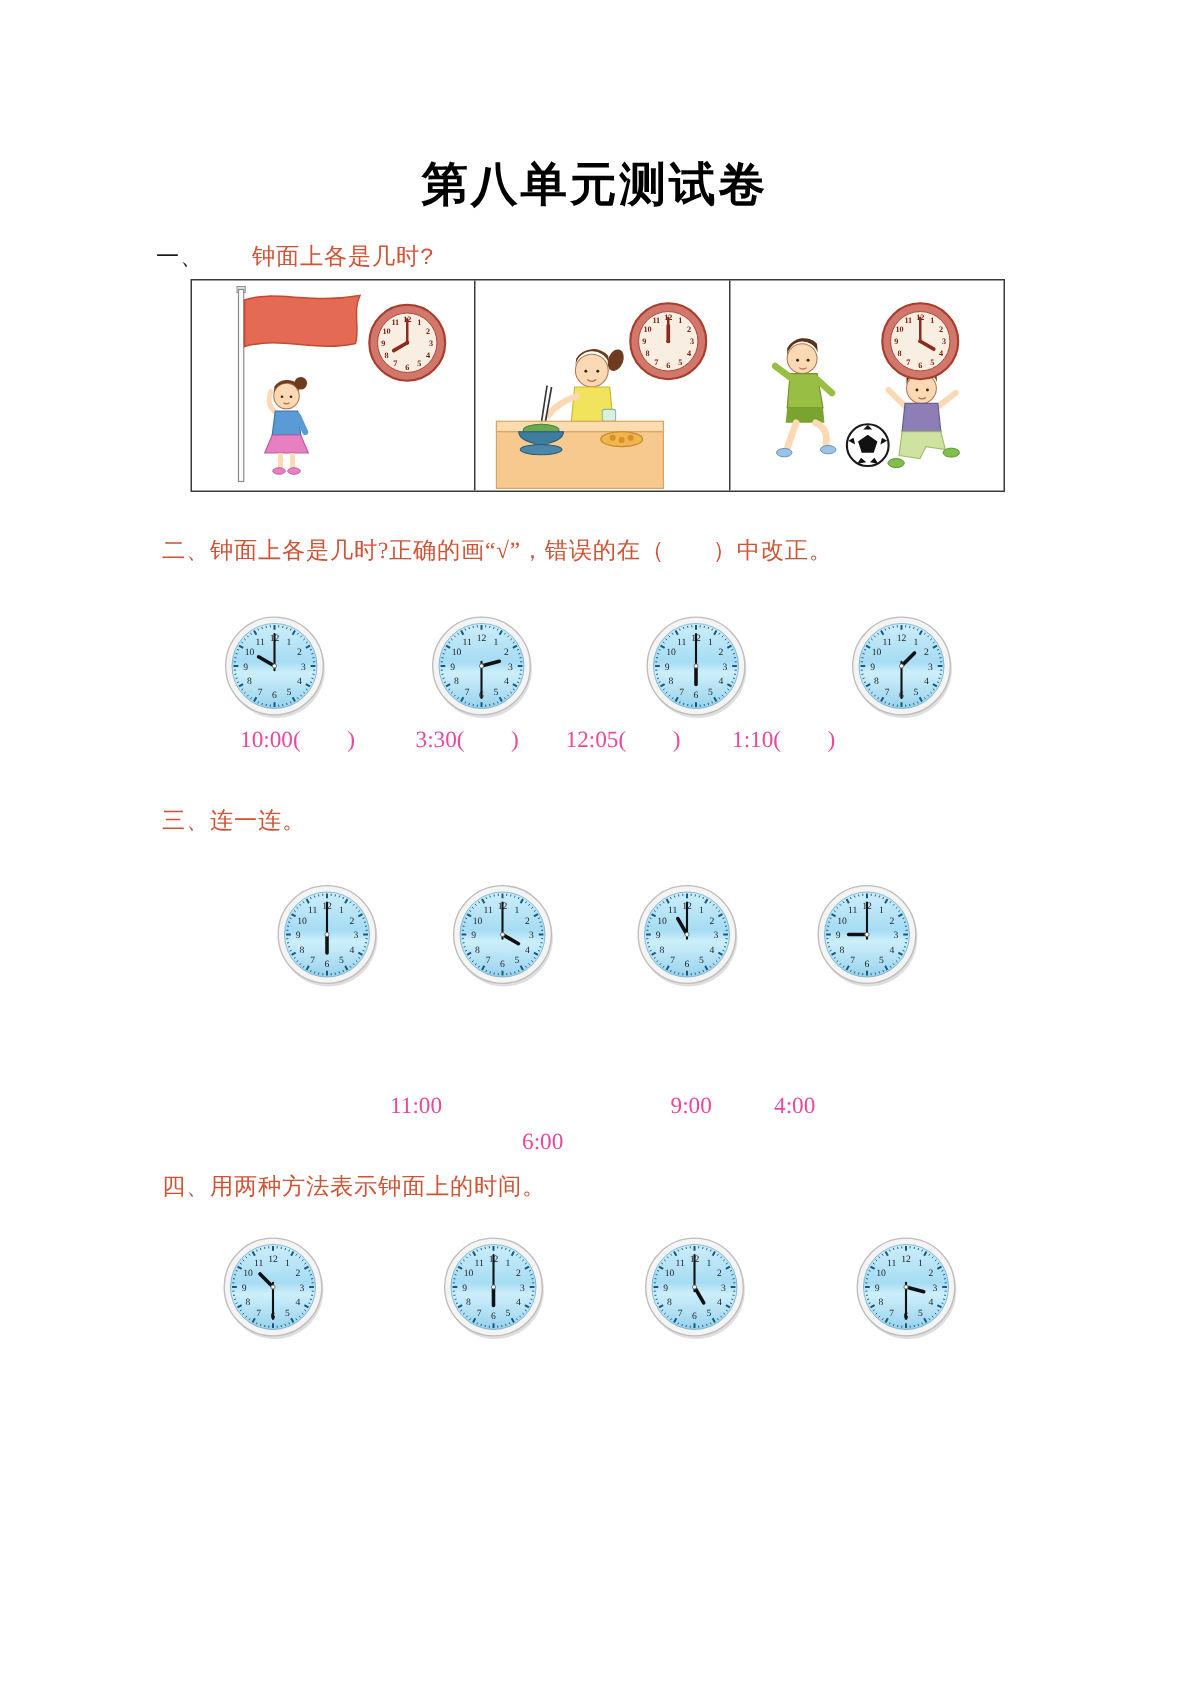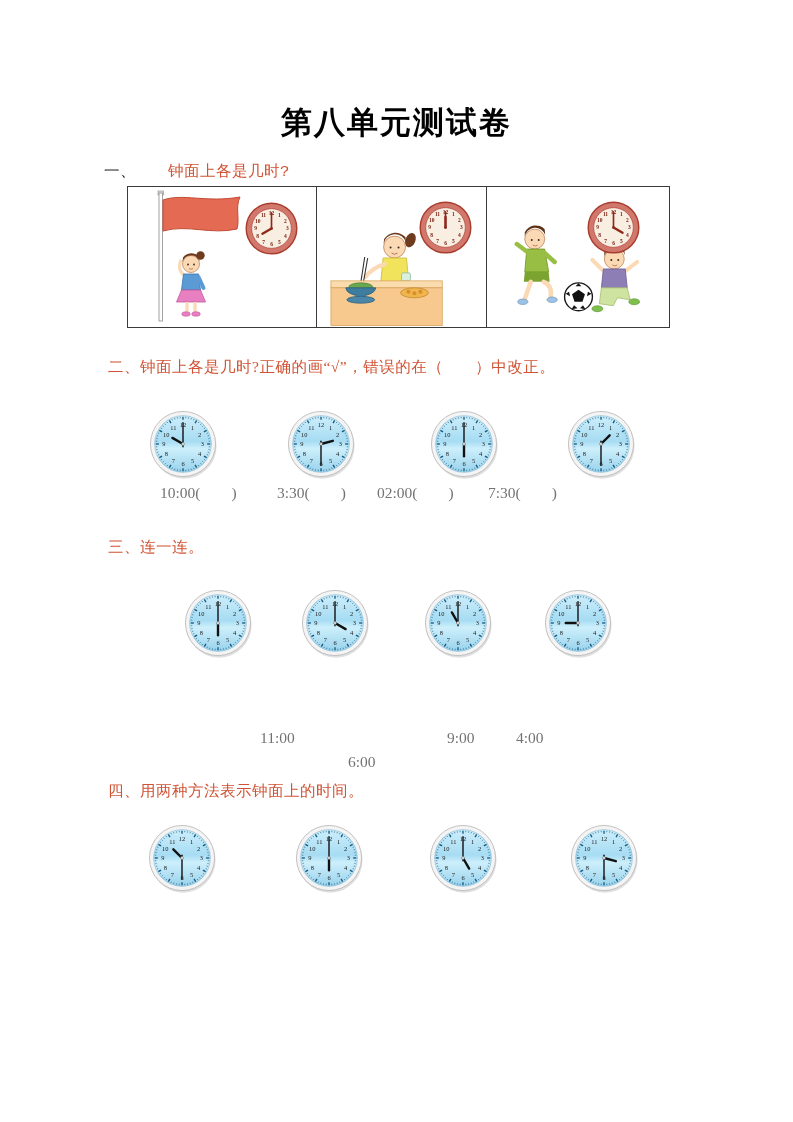--- a/index.html
+++ b/index.html
@@ -9,21 +9,21 @@
   .title{left:0;right:0;top:102px;text-align:center;font-size:31px;font-weight:bold;
          letter-spacing:2px;font-family:"Liberation Sans","DejaVu Sans",sans-serif;color:#000;}
   .sec-head{font-size:15.5px;letter-spacing:0.5px;white-space:pre;}
   .orange{color:#cf5334;}
   .black{color:#1a1a1a;}
   .panel-table{left:127px;top:186px;width:541px;height:140px;border:1px solid #3a3a3a;display:flex;}
   .cell{position:relative;height:100%;box-sizing:border-box;}
   .cell + .cell{border-left:1px solid #3a3a3a;}
   .cell svg.scene{position:absolute;left:0;top:0;width:100%;height:100%;}
   .clockbox{position:absolute;}
-  .tlabel{position:absolute;font-size:15.5px;white-space:pre;color:#737373;}
+  .tlabel{position:absolute;font-size:15.5px;white-space:pre;color:#ec4899;}
   .ansline{position:absolute;width:68px;height:0;border-top:1.6px solid #111;}
 </style>
 </head>
 <body>
 
 <div class="page">
 
   <div class="abs title">第八单元测试卷</div>
 
   <div class="abs" style="left:104px;top:161px;">
@@ -543,22 +543,22 @@
         <text x="22.50" y="53.40" text-anchor="middle" font-size="9.2" font-family="Liberation Serif,serif" fill="#1c1c1c">9</text>
         <text x="26.18" y="39.65" text-anchor="middle" font-size="9.2" font-family="Liberation Serif,serif" fill="#1c1c1c">10</text>
         <text x="36.25" y="29.58" text-anchor="middle" font-size="9.2" font-family="Liberation Serif,serif" fill="#1c1c1c">11</text>
         <line x1="50" y1="50" x2="62.37" y2="37.63" stroke="#111111" stroke-width="3.4" stroke-linecap="round"></line>
         <line x1="50.00" y1="46.00" x2="50.00" y2="80.50" stroke="#111111" stroke-width="2" stroke-linecap="round"></line>
         <circle cx="50" cy="50" r="2" fill="#f8f8f8" stroke="#666" stroke-width="0.8"></circle>
       </svg></div>
 
   <span class="tlabel" style="left:160px;top:483px;">10:00(　　)</span>
   <span class="tlabel" style="left:277px;top:483px;text-align:center;">3:30(　　)</span>
-  <span class="tlabel" style="left:377px;top:483px;">02:00(　　)</span>
-  <span class="tlabel" style="left:488px;top:483px;">7:30(　　)</span>
+  <span class="tlabel" style="left:377px;top:483px;">12:05(　　)</span>
+  <span class="tlabel" style="left:488px;top:483px;">1:10(　　)</span>
 
   <div class="abs sec-head orange" style="left:108px;top:537px;">三、连一连。</div>
 
   <div class="clockbox" style="left:183px;top:588px;width:70px;height:70px;"><svg viewBox="0 0 100 100" width="100%" height="100%">
         <defs>
           <linearGradient id="fg7" x1="0" y1="0" x2="0" y2="1">
             <stop offset="0" stop-color="#cdeefb"></stop>
             <stop offset="0.45" stop-color="#a6dcf3"></stop>
             <stop offset="0.58" stop-color="#cdeffb"></stop>
             <stop offset="1" stop-color="#98d2ec"></stop>

